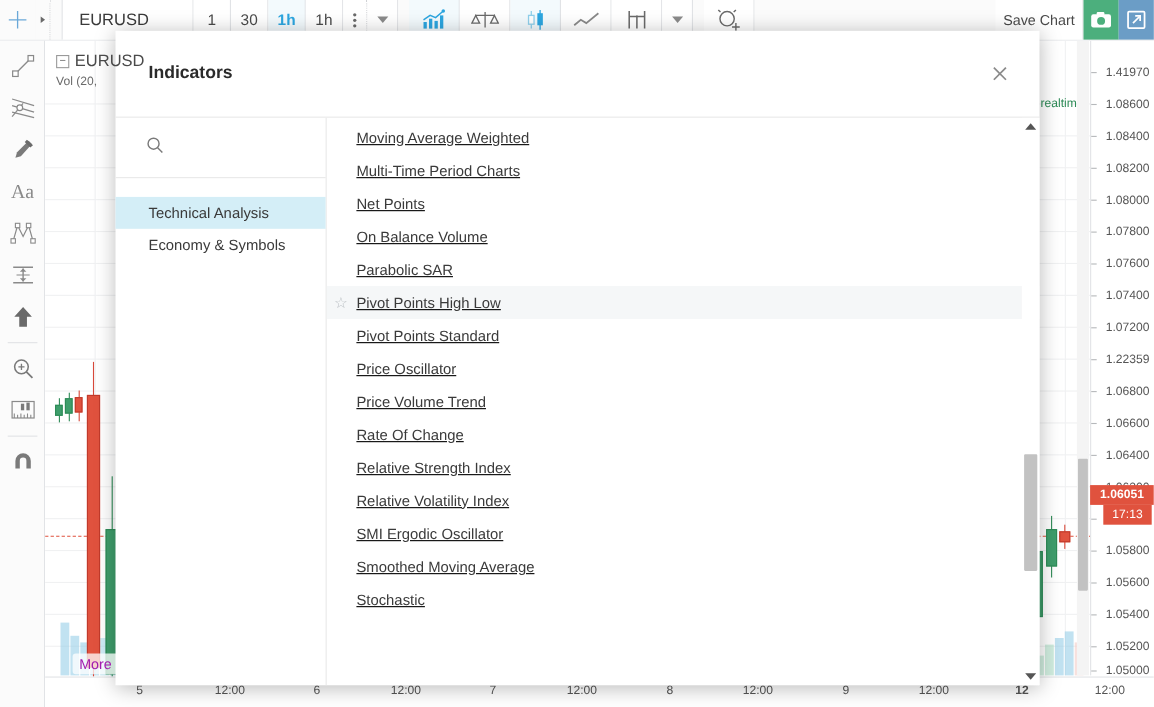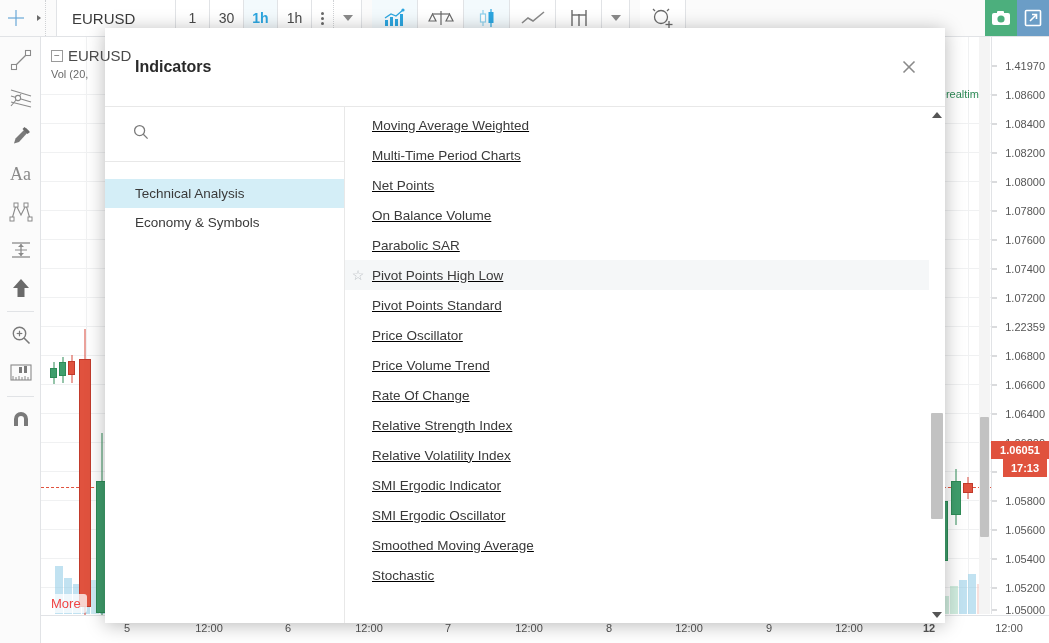--- a/index.html
+++ b/index.html
@@ -106,21 +106,21 @@
     width: 58px; height: 18px;
     background: #e0523e; color: #fff;
     font-size: 11px; font-weight: bold;
     display: flex; align-items: center; justify-content: center;
     transform: translateY(-50%);
   }
   #time-badge {
     position: absolute; right: 0;
     width: 44px; height: 18px;
     background: #e0523e; color: #fff;
-    font-size: 11px; font-weight: bold;
+    font-size: 11px; font-weight: normal;
     display: flex; align-items: center; justify-content: center;
   }
   #time-scale {
     position: absolute; left: 0; bottom: 0;
     width: 1008px; height: 28px;
     border-top: 1px solid #e1e3e6;
     background: #fff;
   }
   .ts-tick {
     position: absolute; top: 6px;
@@ -147,23 +147,23 @@
   }
   #chart-legend .row1 { display: flex; align-items: center; gap: 5px; }
   #chart-legend .row2 { font-size: 11px; color: #6a6a6a; margin-top: 4px; }
   .minus-box {
     width: 12px; height: 12px; border: 1px solid #9a9a9a;
     display: flex; align-items: center; justify-content: center;
     font-size: 10px; line-height: 1; color: #6a6a6a;
   }
 
   #more-btn {
-    position: absolute; left: 4px; bottom: 30px;
+    position: absolute; left: 25px; bottom: 30px;
     background: rgba(255,255,255,0.75);
-    color: #ef4444; font-size: 13px;
+    color: #a21caf; font-size: 13px;
     padding: 2px 6px; border-radius: 3px;
     cursor: pointer; z-index: 6;
   }
 
   .price-line {
     position: absolute; left: 0; width: 950px; height: 0;
     border-top: 1px dashed #e0523e;
   }
 
   .candle { position: absolute; }
@@ -209,21 +209,21 @@
   }
   #dlg-close {
     position: absolute; right: 22px; top: 50%;
     transform: translateY(-50%);
     width: 28px; height: 28px;
     display: flex; align-items: center; justify-content: center;
     color: #8a8a8a; font-size: 18px; cursor: pointer;
   }
   #dlg-body { flex: 1; display: flex; min-height: 0; }
   #dlg-left {
-    width: 240px; flex: none;
+    width: 192px; flex: none;
     border-right: 1px solid #e8e8e8;
     display: flex; flex-direction: column;
   }
   #search-row {
     height: 55px; flex: none;
     border-bottom: 1px solid #e8e8e8;
     display: flex; align-items: center;
     padding-left: 28px;
   }
   #search-input {
@@ -373,20 +373,21 @@
         <circle cx="10" cy="10" r="6.5" fill="none" stroke="#6a6a6a" stroke-width="1.3"></circle>
         <path d="M4 4 L2 2" stroke="#6a6a6a" stroke-width="1.3"></path>
         <path d="M16 4 L18 2" stroke="#6a6a6a" stroke-width="1.3"></path>
         <line x1="18" y1="14" x2="18" y2="21" stroke="#6a6a6a" stroke-width="1.3"></line>
         <line x1="14.5" y1="17.5" x2="21.5" y2="17.5" stroke="#6a6a6a" stroke-width="1.3"></line>
       </svg>
     </div>
 
     <div class="tb-cell spacer"></div>
 
+    <div class="tb-cell tb-save">Save Chart</div>
     <div class="tb-cell tb-green">
       <svg width="20" height="16" viewBox="0 0 20 16">
         <rect x="1" y="3" width="18" height="12" rx="2" fill="#fff"></rect>
         <rect x="6" y="1" width="7" height="3" rx="1" fill="#fff"></rect>
         <circle cx="10" cy="9" r="3.6" fill="#4caf7d"></circle>
       </svg>
     </div>
     <div class="tb-cell tb-blue">
       <svg width="18" height="18" viewBox="0 0 18 18">
         <rect x="1.5" y="1.5" width="15" height="15" rx="1" fill="none" stroke="#fff" stroke-width="1.6"></rect>
@@ -717,23 +718,20 @@
             <div class="ind-item">
               <span class="ind-label">Rate Of Change</span>
             </div>
             <div class="ind-item">
               <span class="ind-label">Relative Strength Index</span>
             </div>
             <div class="ind-item">
               <span class="ind-label">Relative Volatility Index</span>
             </div>
             <div class="ind-item">
-              <span class="ind-label">SMI Ergodic Indicator</span>
-            </div>
-            <div class="ind-item">
               <span class="ind-label">SMI Ergodic Oscillator</span>
             </div>
             <div class="ind-item">
               <span class="ind-label">Smoothed Moving Average</span>
             </div>
             <div class="ind-item">
               <span class="ind-label">Stochastic</span>
             </div>
           </div>
 

